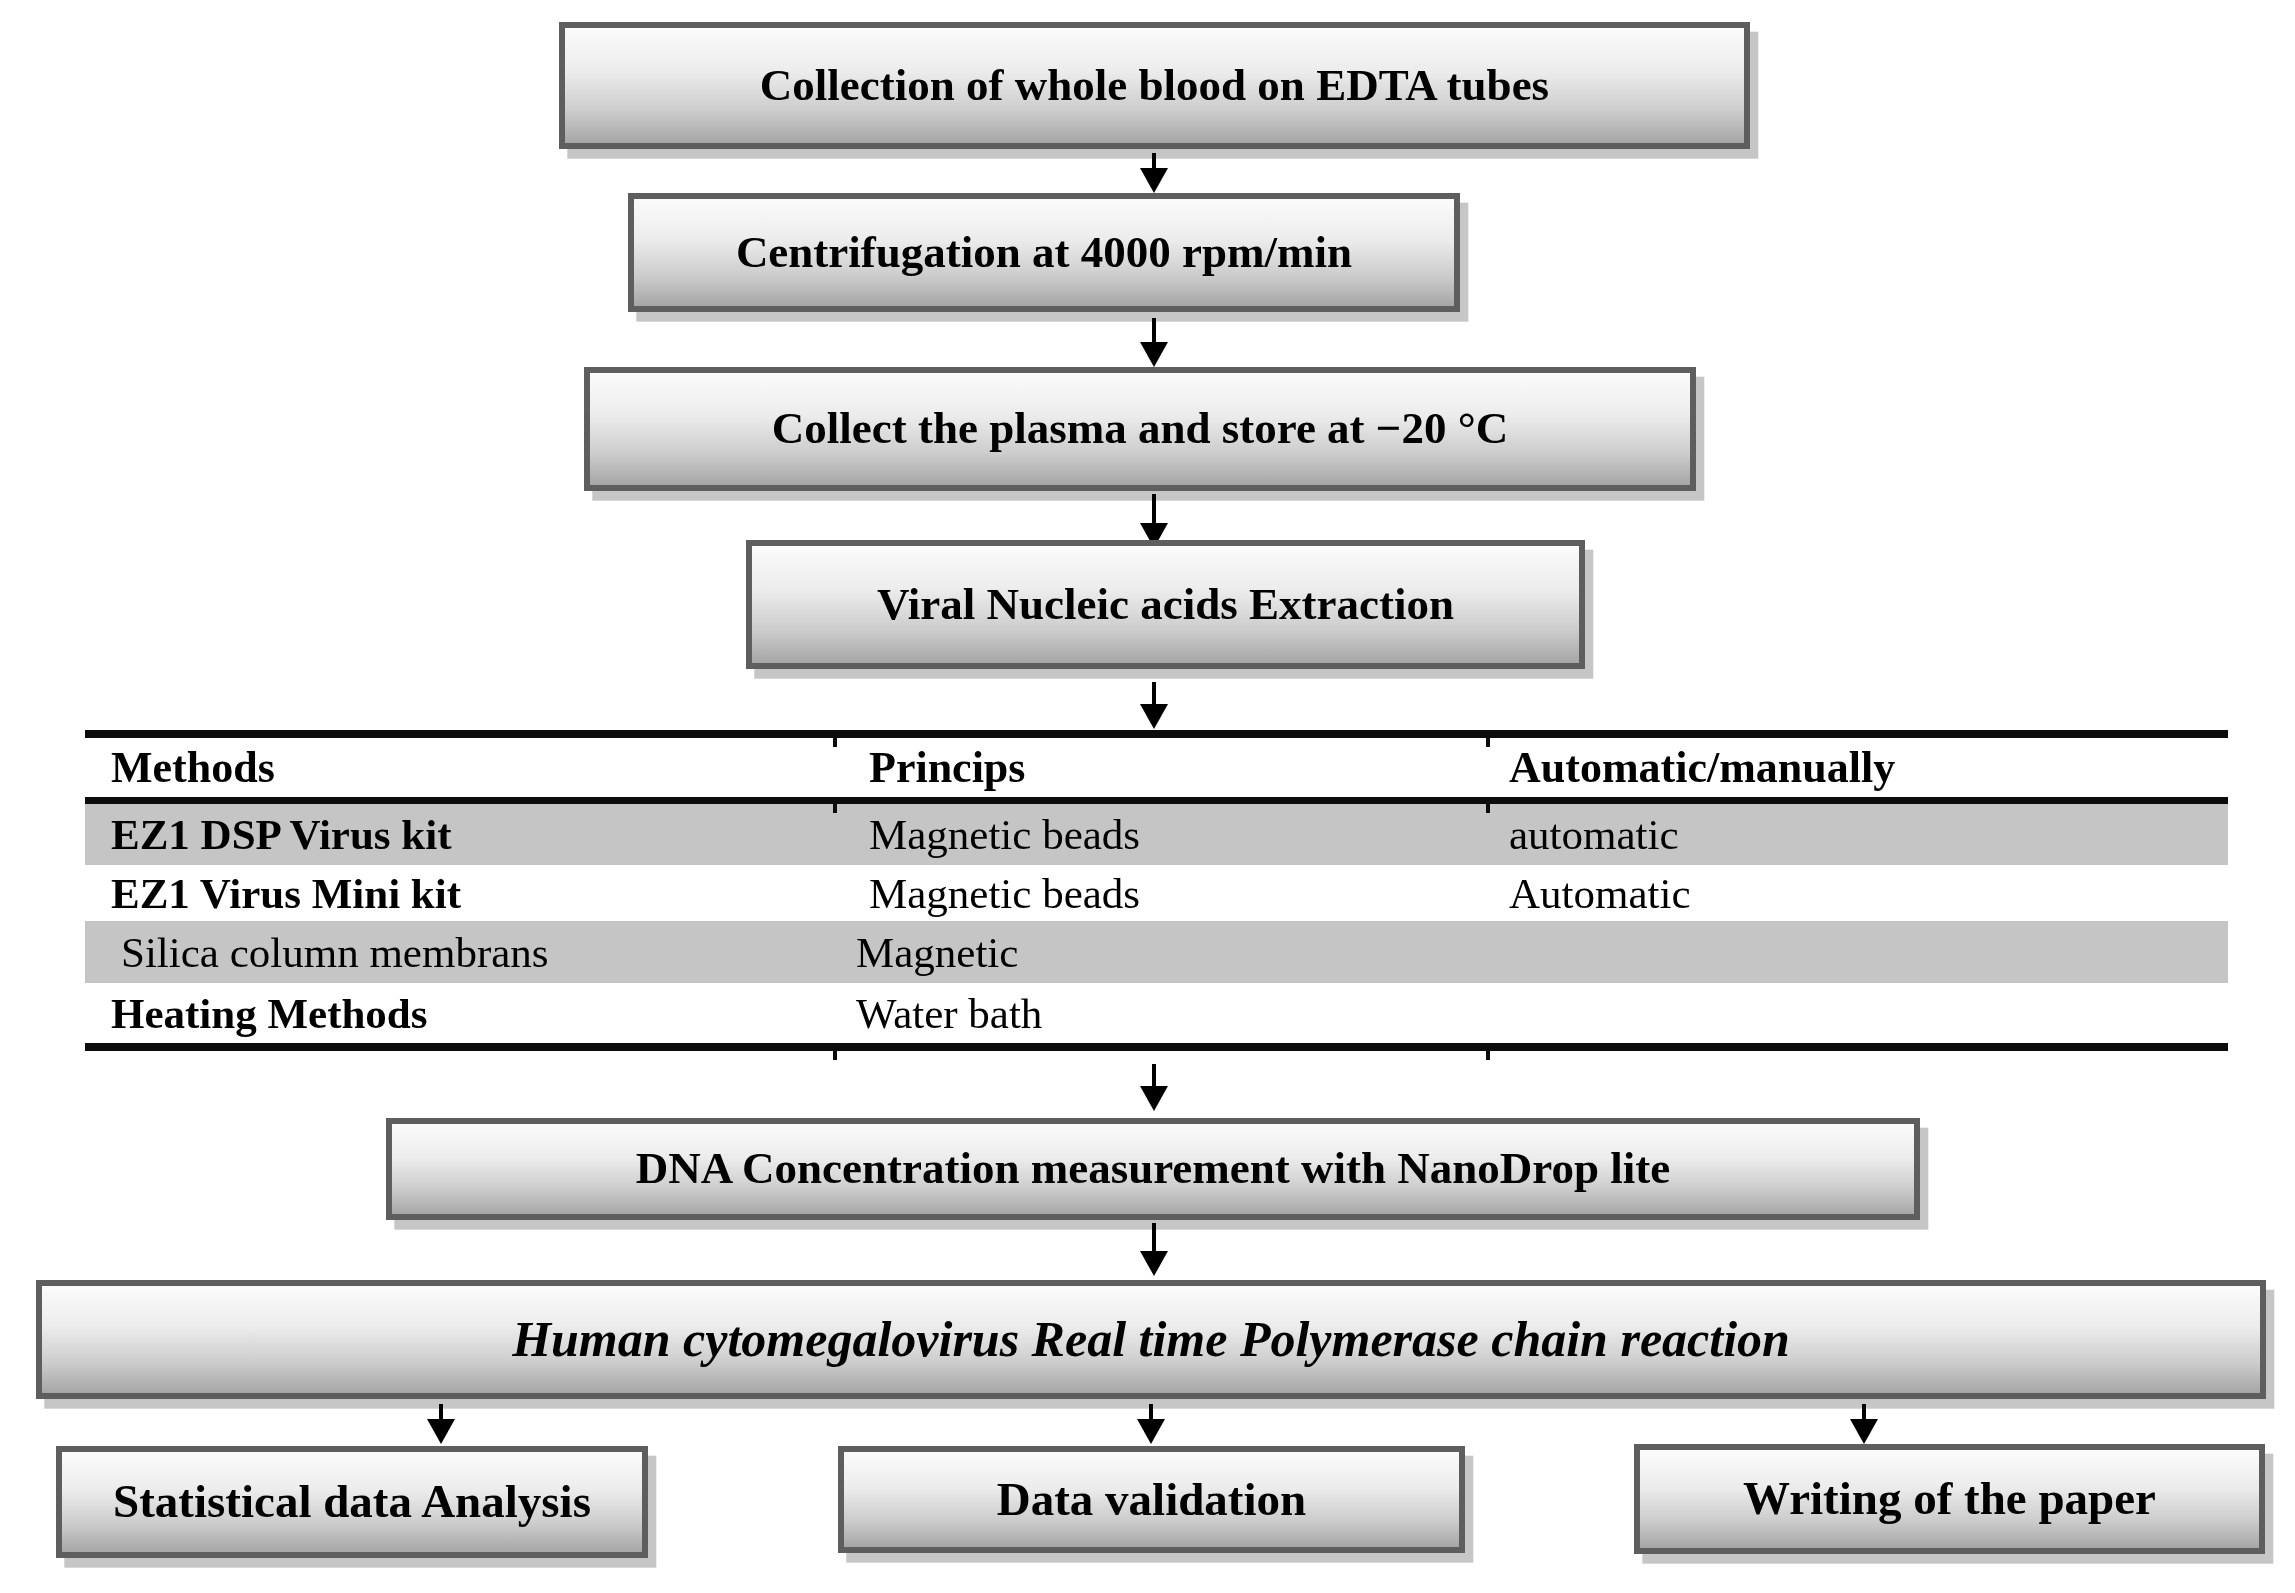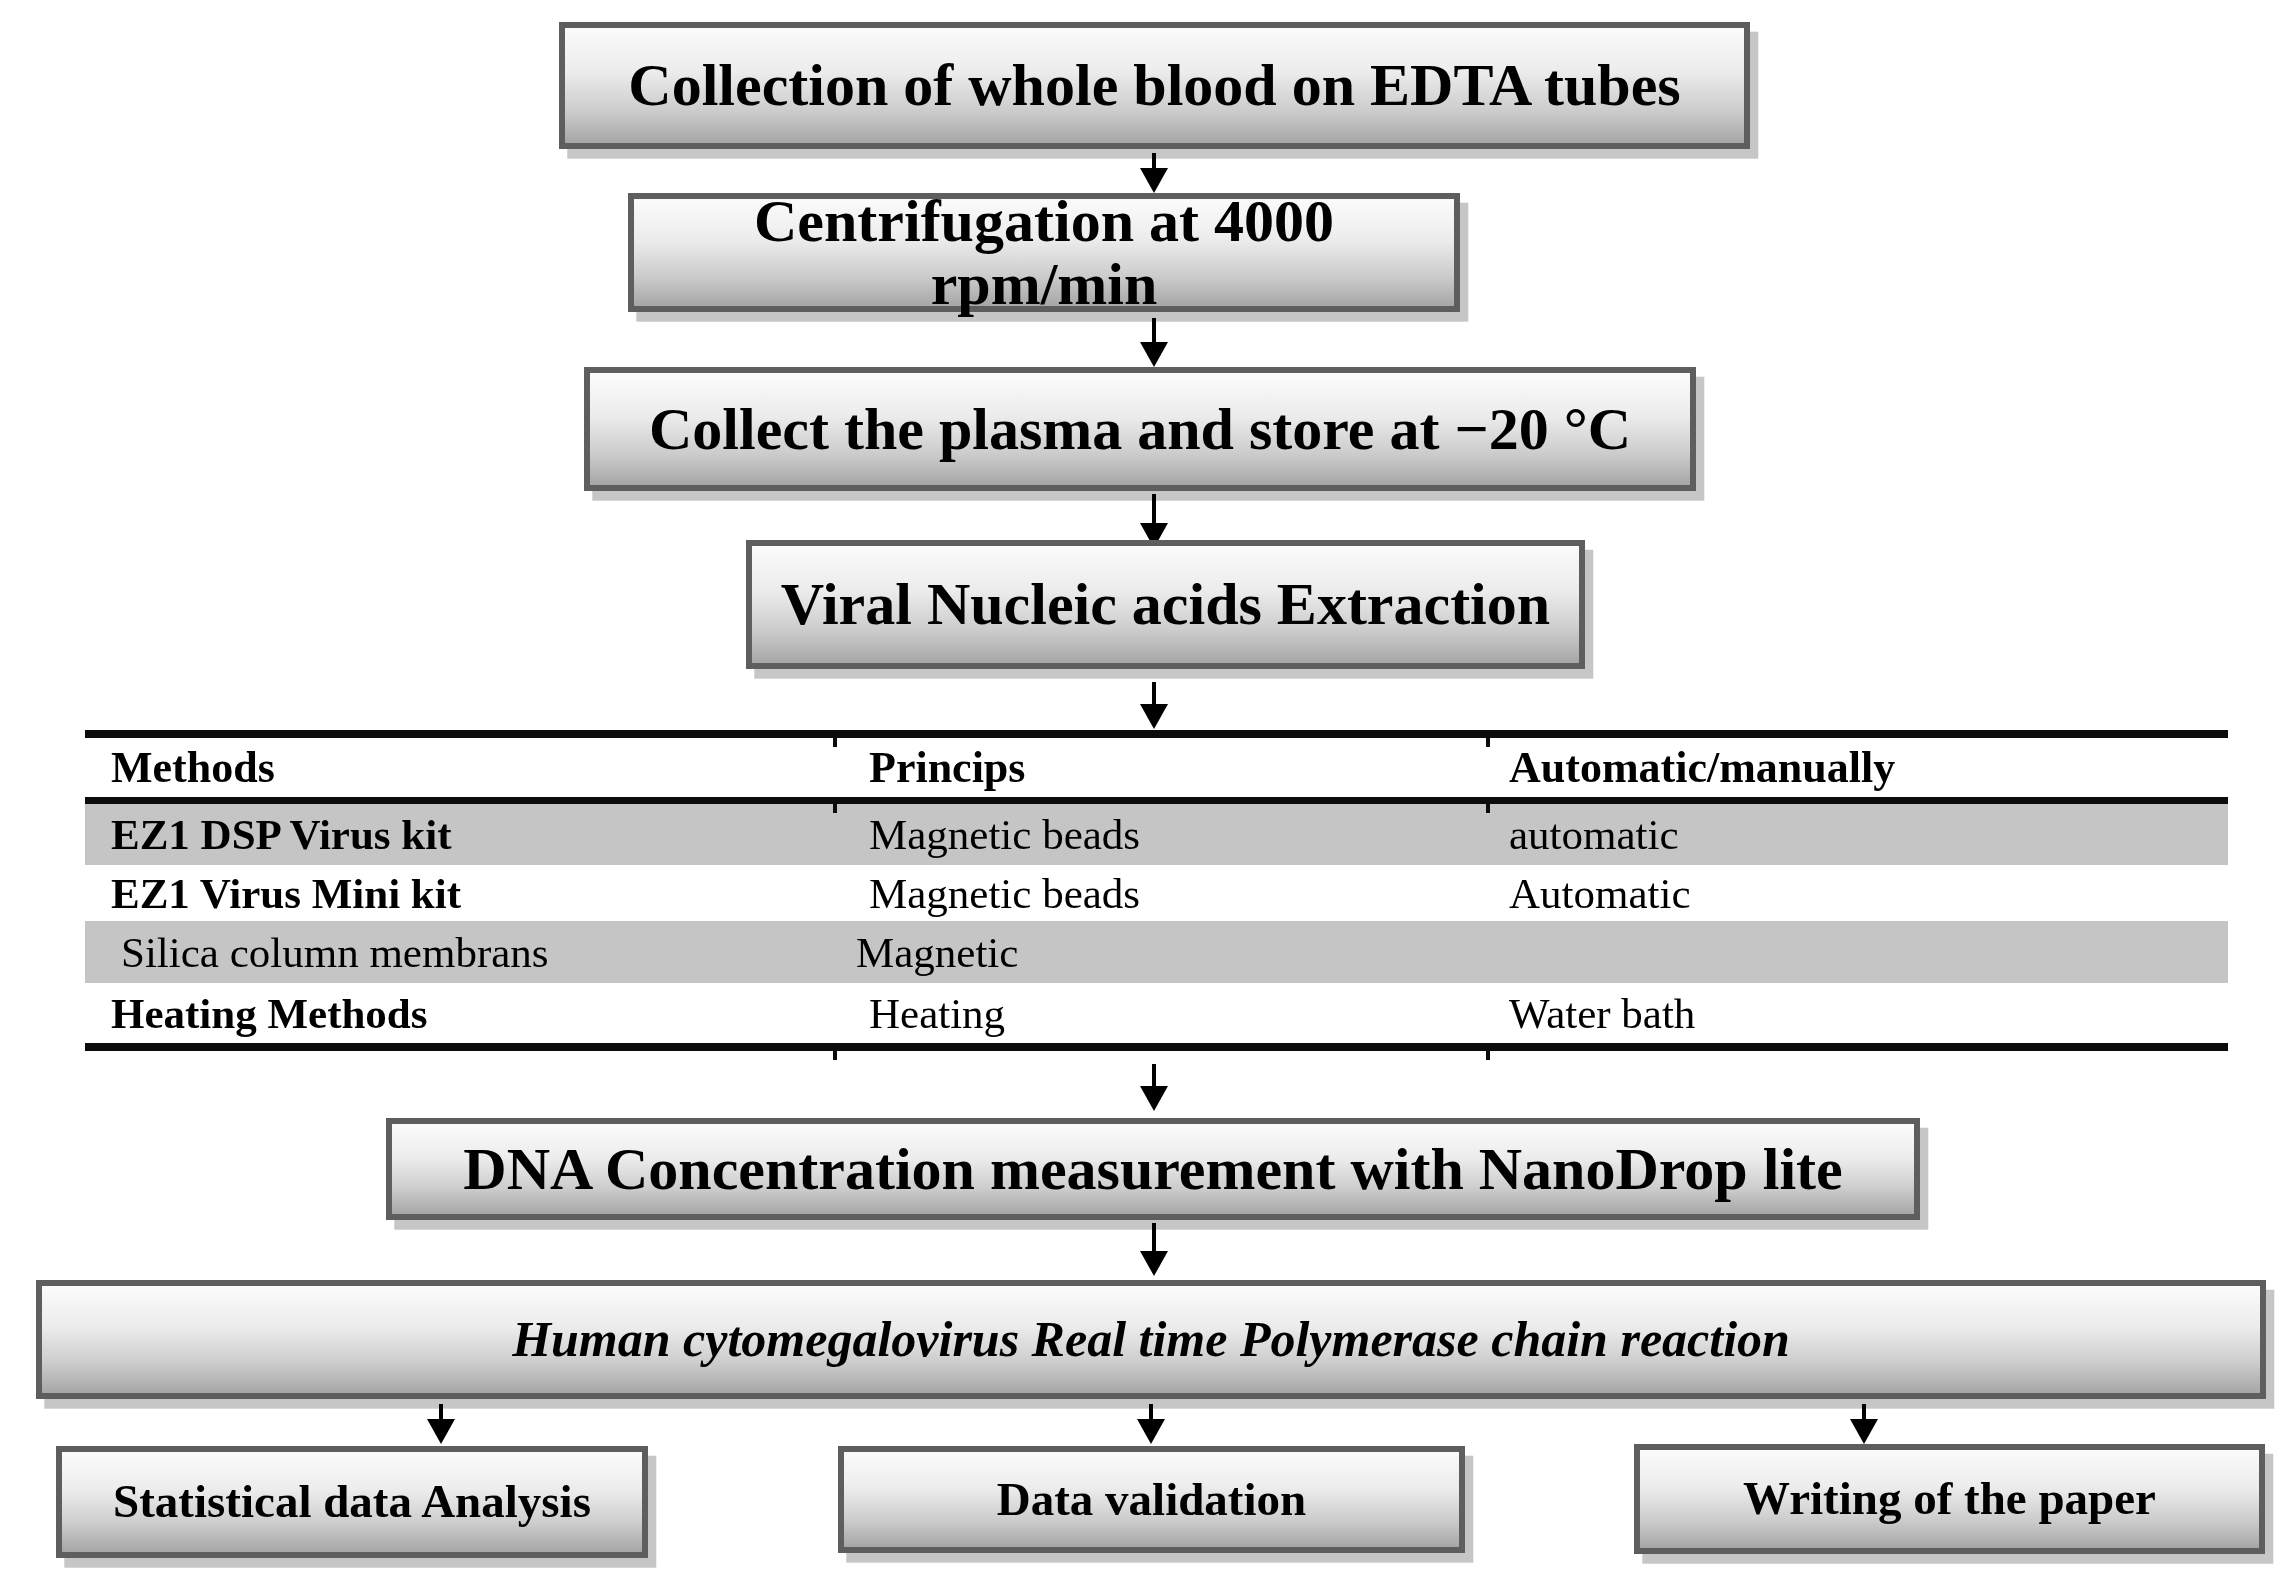--- a/index.html
+++ b/index.html
@@ -14,21 +14,21 @@
   
   .flow-box{
     position:absolute;
     box-sizing:border-box;
     border:6.2px solid #5e5e5e;
     background:linear-gradient(180deg,#fbfbfb 0%,#ececec 38%,#cccccc 72%,#a6a6a6 100%);
     box-shadow:8.3px 9.7px 0 #c6c6c6;
     display:flex;align-items:center;justify-content:center;
     text-align:center;
     font-weight:bold;
-    font-size:60px;
+    font-size:45px;
     line-height:1.05;
   }
   .flow-box.italic{font-style:italic;font-size:50px;}
   .flow-box.small{font-size:47px;}
   
   .arrow{
     position:absolute;width:28px;
     display:flex;flex-direction:column;align-items:center;
   }
   .arrow .stem{width:4.9px;background:#000;flex:1;}
@@ -115,21 +115,20 @@
       <div class="cell c1">EZ1 Virus Mini kit</div>
       <div class="cell c2">Magnetic beads</div>
       <div class="cell c3">Automatic</div>
     </div>
     <div class="trow shade" style="height:62px">
       <div class="cell c2">Silica column membrans</div>
       <div class="cell c3">Magnetic</div>
     </div>
     <div class="trow" style="height:60px">
       <div class="cell c1">Heating Methods</div>
-      <div class="cell c2">Heating</div>
       <div class="cell c3">Water bath</div>
     </div>
     <div class="rule"></div>
 
     <div class="tick" style="left:748px;top:7.6px"></div>
     <div class="tick" style="left:1401px;top:7.6px"></div>
     <div class="tick" style="left:748px;top:74px"></div>
     <div class="tick" style="left:1401px;top:74px"></div>
     <div class="tick" style="left:748px;top:321px"></div>
     <div class="tick" style="left:1401px;top:321px"></div>

